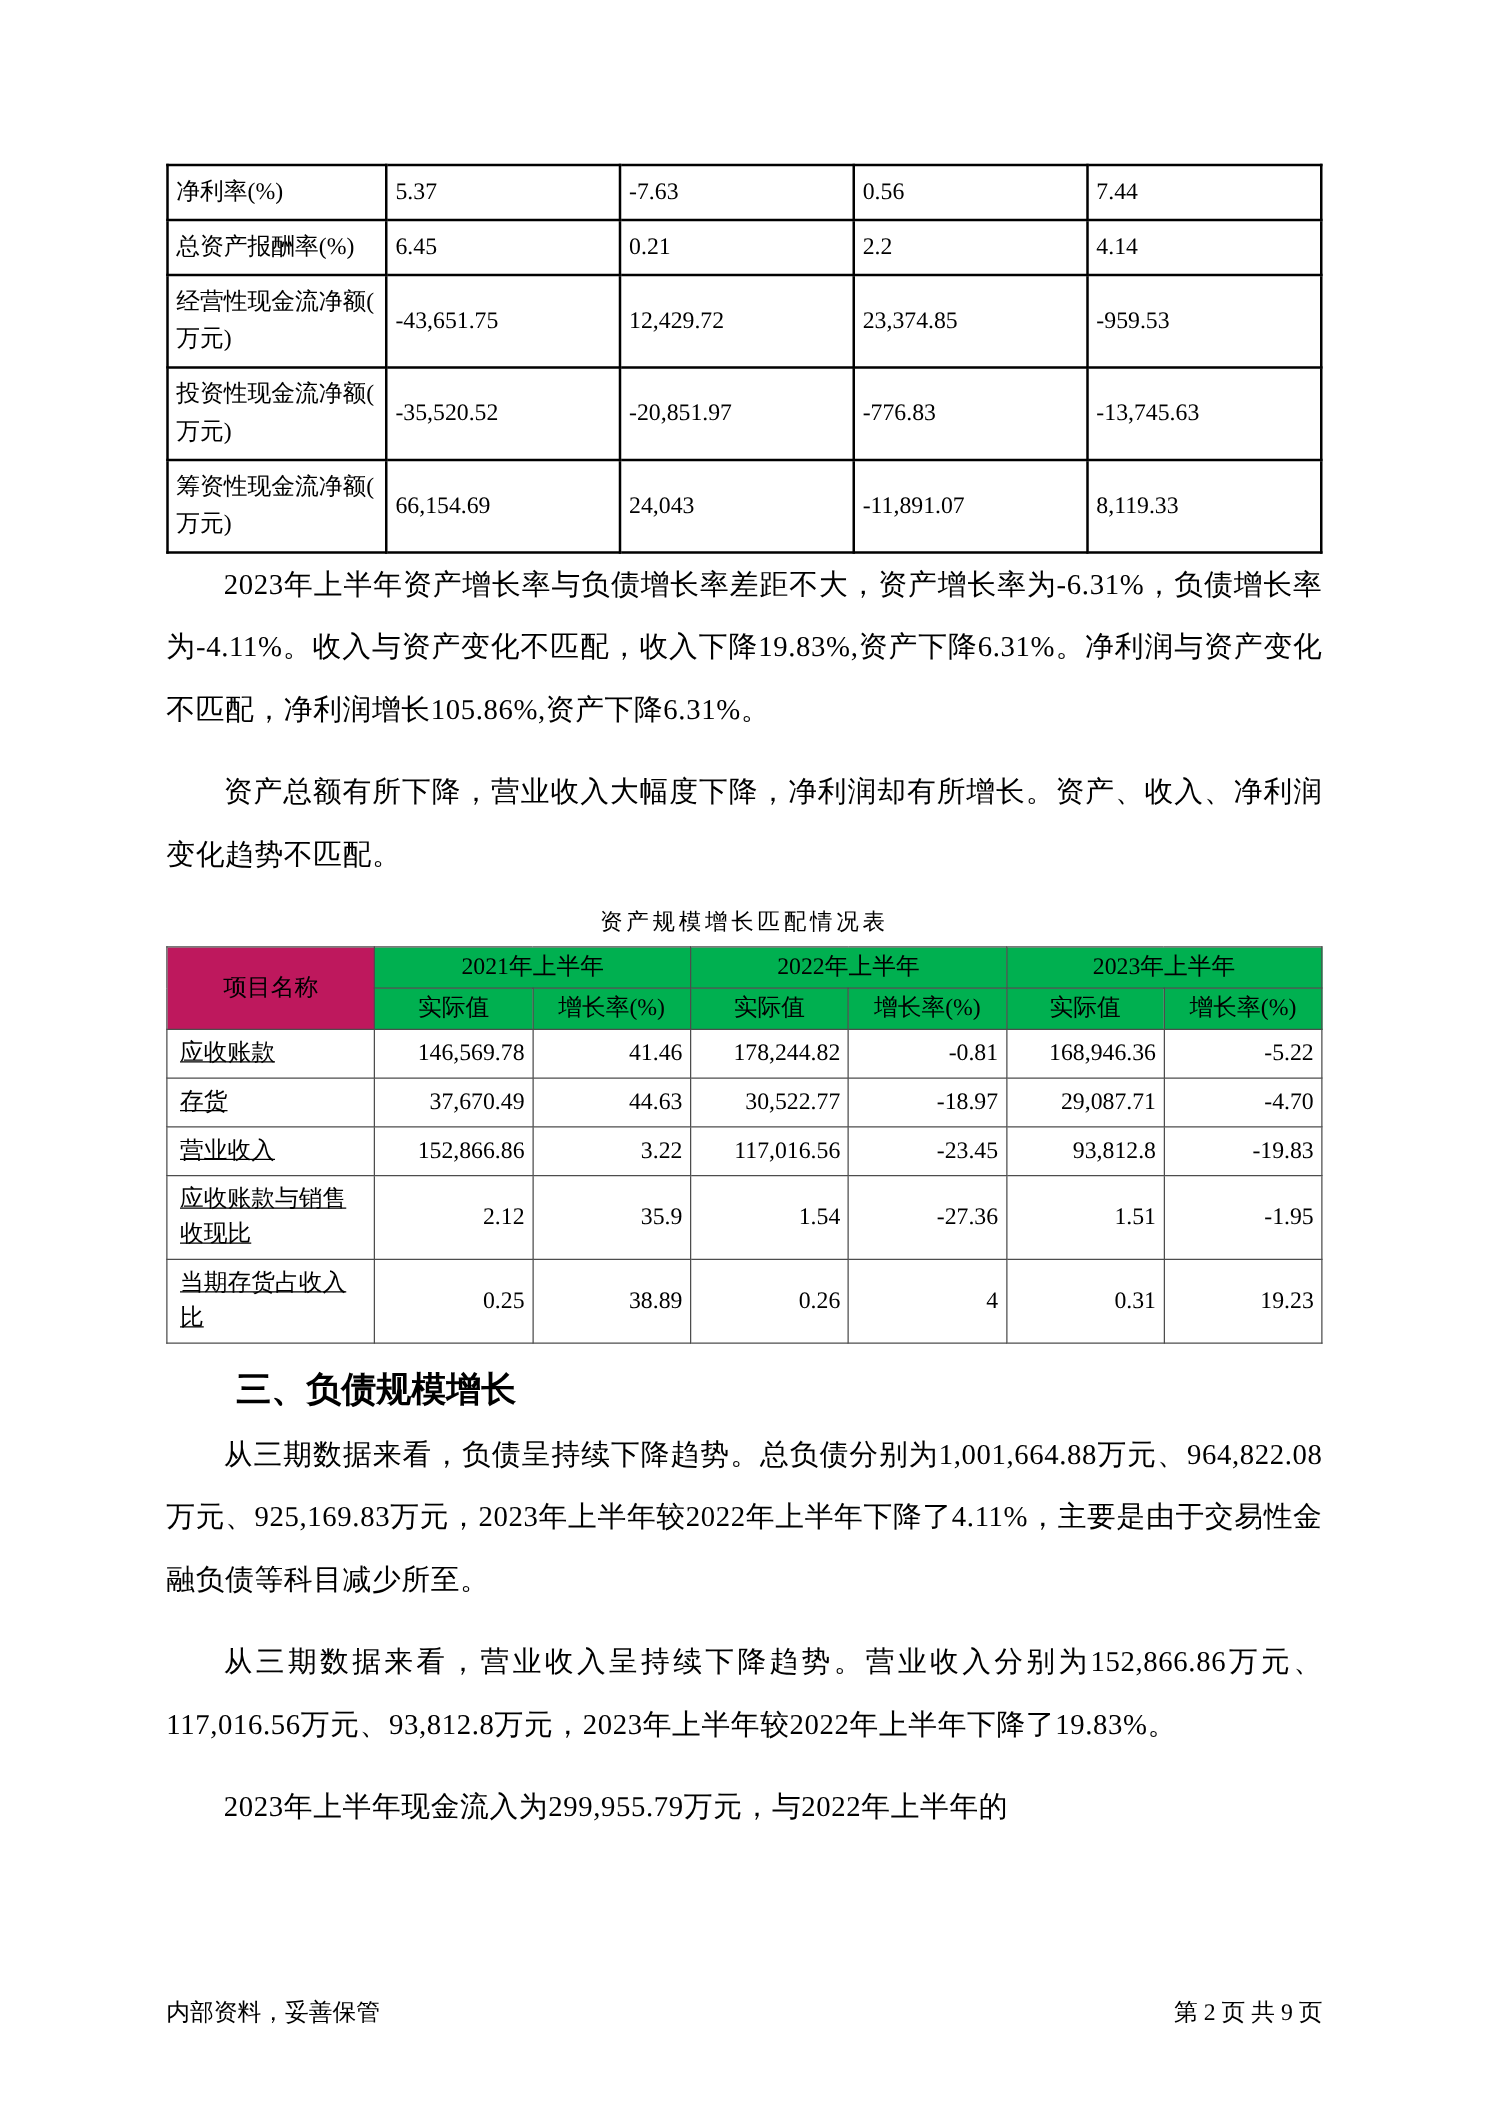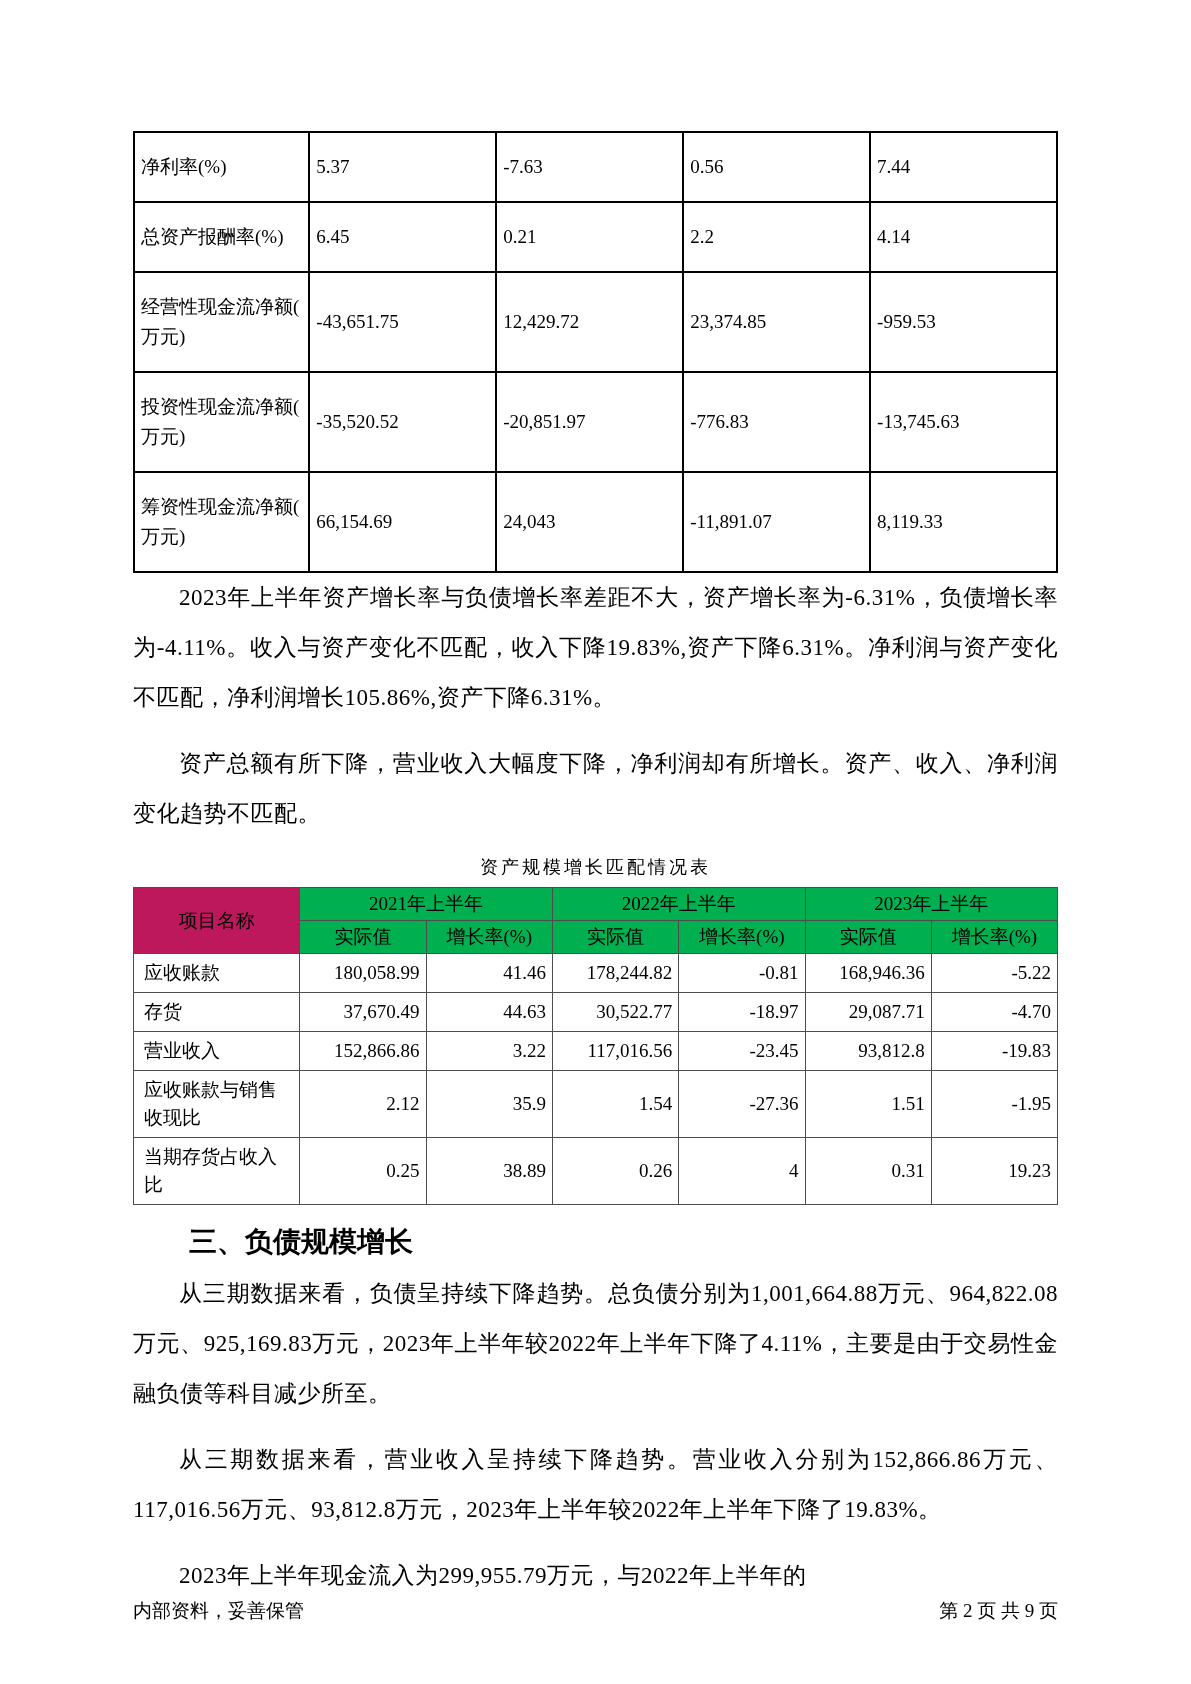--- a/index.html
+++ b/index.html
@@ -5,21 +5,21 @@
   html,body{margin:0;padding:0;background:#fff;}
   .page{
     width:1191px;height:1684px;position:relative;box-sizing:border-box;
     padding:131px 133px 0 133px;background:#fff;color:#000;
     font-family:"Liberation Serif","DejaVu Serif",serif;overflow:hidden;
   }
   
   table.metrics-table{width:100%;border-collapse:collapse;table-layout:fixed;}
   table.metrics-table td{
     border:2px solid #000;font-size:19px;line-height:30px;
-    padding:19px 6px;vertical-align:middle;text-align:left;
+    padding:6px 6px;vertical-align:middle;text-align:left;
     word-break:break-all;line-break:anywhere;
   }
   
   h2.section-heading{
     font-family:"Liberation Sans","DejaVu Sans",sans-serif;
     font-weight:bold;font-size:28px;line-height:38px;
     margin:18px 0 8px 0;text-indent:56px;
   }
   
   p.body-para{
@@ -30,21 +30,21 @@
   .table-title{font-size:18px;text-align:center;letter-spacing:3px;margin:14px 0 8px 0;}
   table.green-table{width:100%;border-collapse:collapse;table-layout:fixed;font-size:19px;}
   table.green-table th{
     background:#00B050;font-weight:normal;border:1px solid #4d4d4d;
     padding:3px 4px;line-height:26px;text-align:center;font-size:19px;
   }
   table.green-table td{
     border:1px solid #4d4d4d;padding:5px 6px;line-height:28px;vertical-align:middle;
     word-break:break-all;
   }
-  table.green-table td.label-cell{text-align:left;padding-left:10px;padding-right:4px;}
+  table.green-table td.label-cell{text-align:left;padding-left:10px;padding-right:4px;text-decoration:underline;}
   table.green-table td.num-cell{text-align:right;padding-right:6px;}
   
   .footer{
     position:absolute;left:133px;right:133px;bottom:60px;
     display:flex;justify-content:space-between;font-size:19px;line-height:26px;
   }
 </style>
 </head>
 <body>
 
@@ -124,21 +124,21 @@
         <th style="background: rgb(0, 176, 80);">增长率(%)</th>
         <th style="background: rgb(0, 176, 80);">实际值</th>
         <th style="background: rgb(0, 176, 80);">增长率(%)</th>
         <th style="background: rgb(0, 176, 80);">实际值</th>
         <th style="background: rgb(0, 176, 80);">增长率(%)</th>
       </tr>
     </thead>
     <tbody>
         <tr>
           <td class="label-cell">应收账款</td>
-          <td class="num-cell">180,058.99</td>
+          <td class="num-cell">146,569.78</td>
           <td class="num-cell">41.46</td>
           <td class="num-cell">178,244.82</td>
           <td class="num-cell">-0.81</td>
           <td class="num-cell">168,946.36</td>
           <td class="num-cell">-5.22</td>
         </tr>
         <tr>
           <td class="label-cell">存货</td>
           <td class="num-cell">37,670.49</td>
           <td class="num-cell">44.63</td>

